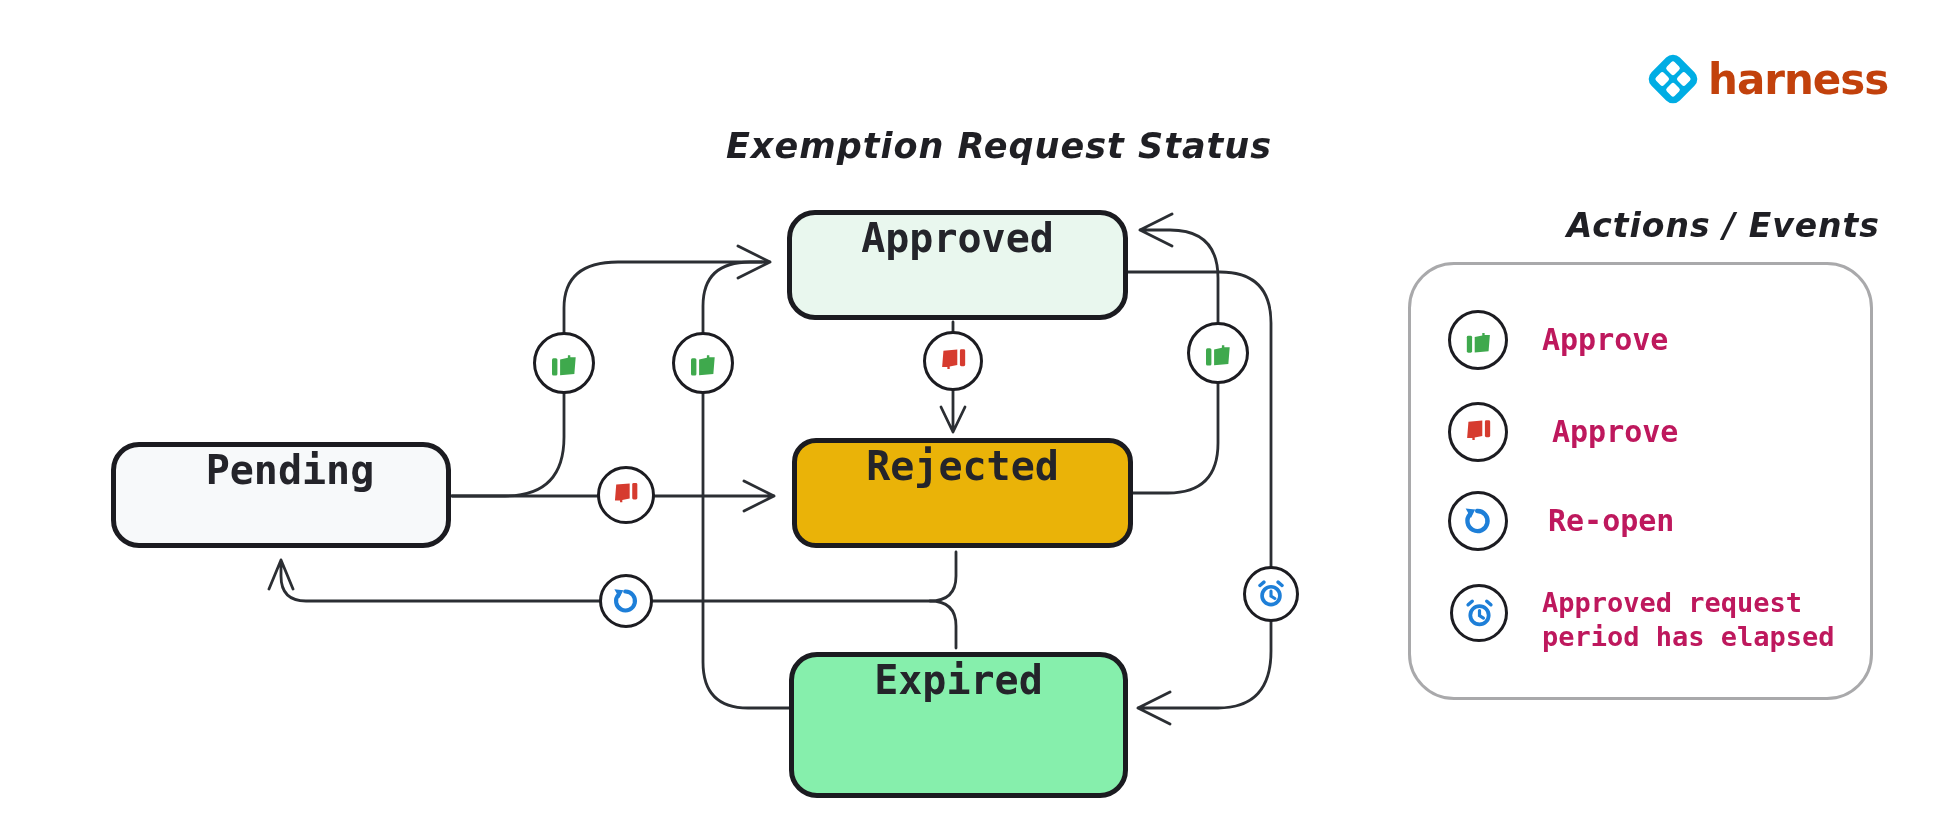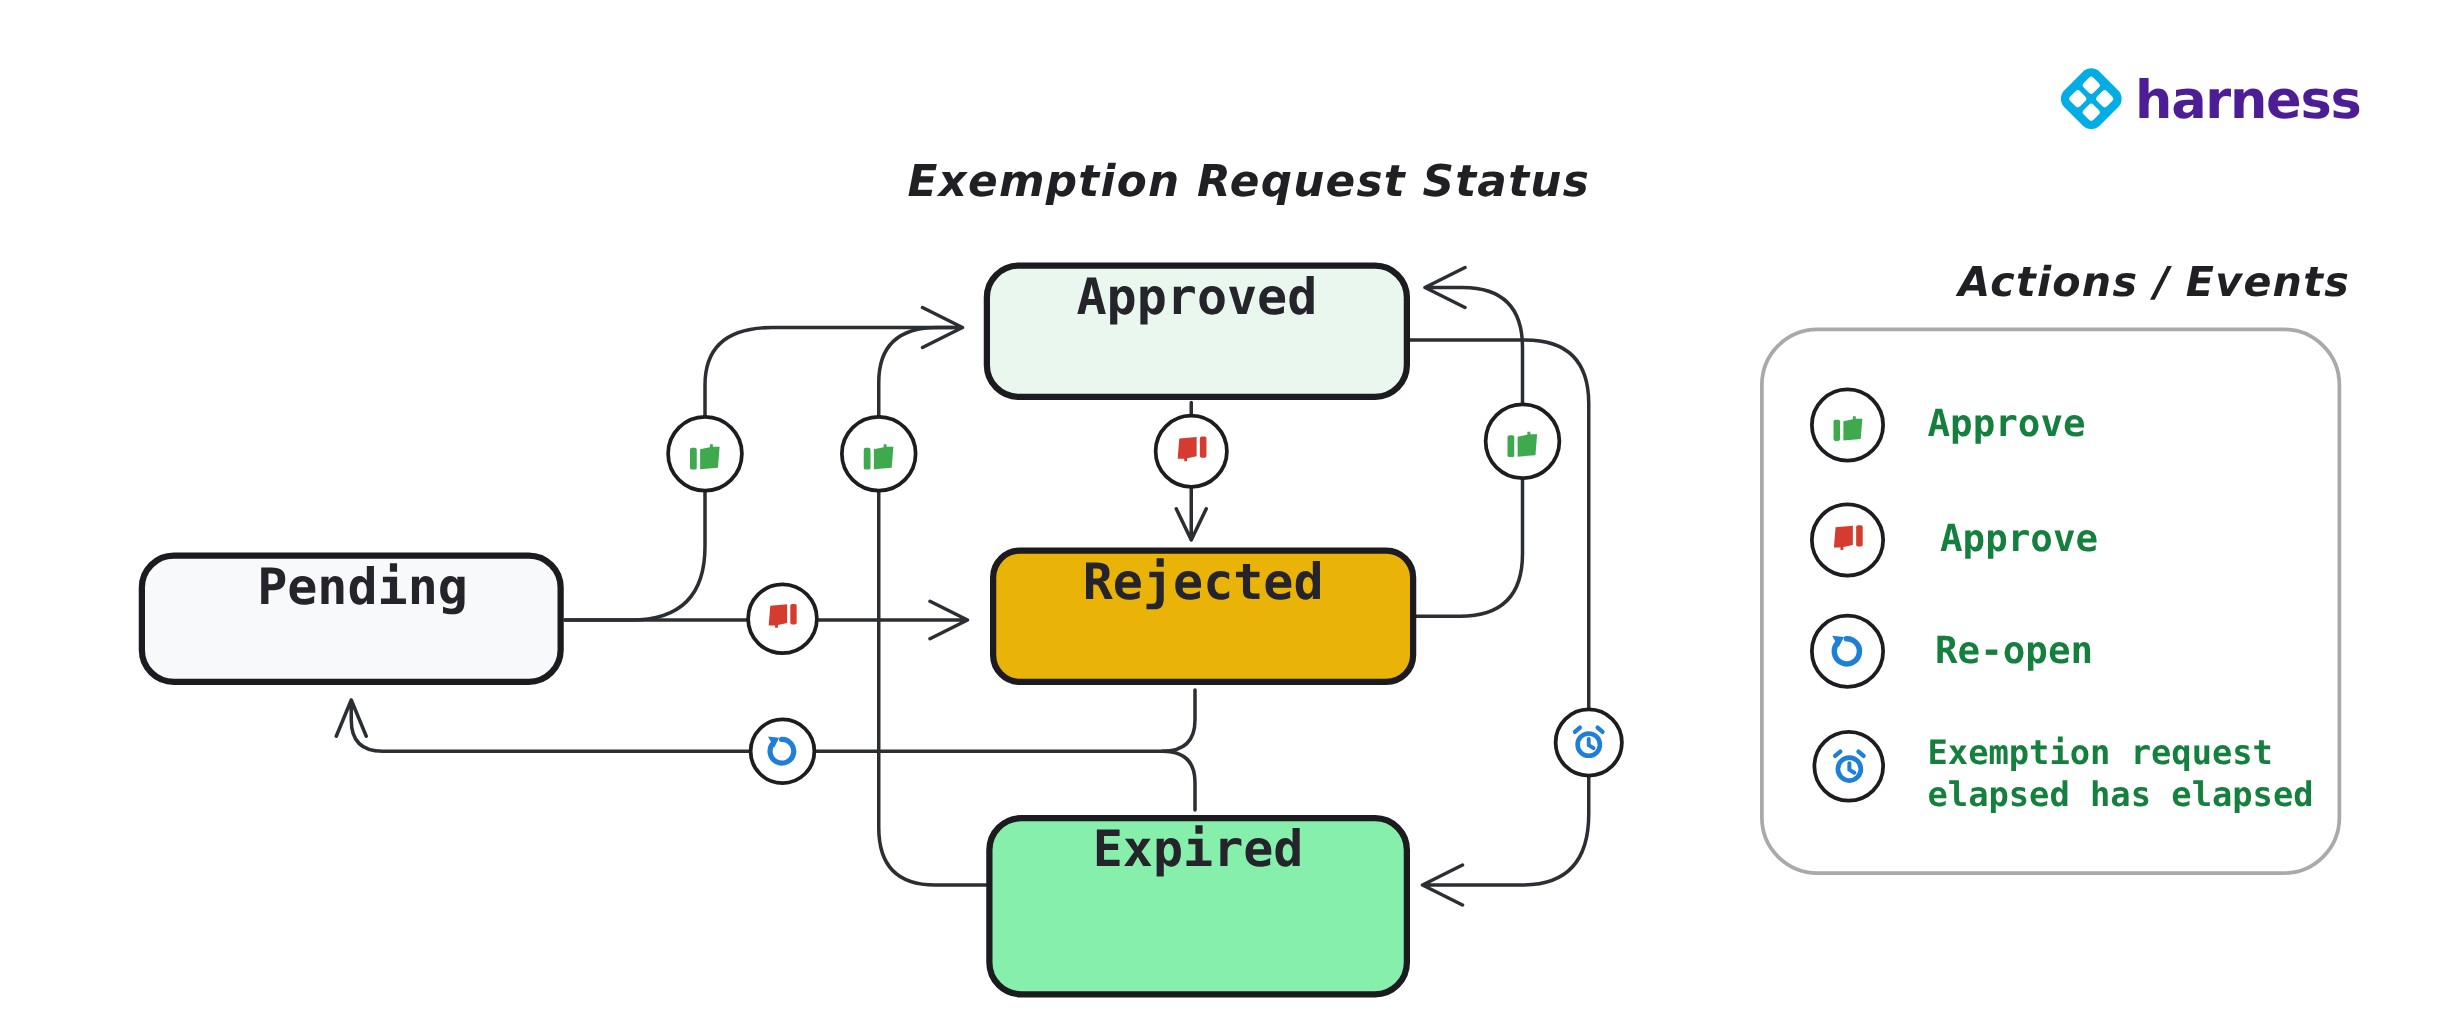--- a/index.html
+++ b/index.html
@@ -18,25 +18,25 @@
          font-size:40px;font-weight:700;color:#24242a;box-sizing:border-box;}
 
   
   .badge{position:absolute;background:#ffffff;border:3px solid #1c1c21;border-radius:50%;
          display:flex;align-items:center;justify-content:center;box-sizing:border-box;}
   .badge svg{display:block;}
 
   
   .legend-box{position:absolute;border:3px solid #a9a9ab;border-radius:46px;background:#ffffff;box-sizing:border-box;}
   .legend-label{position:absolute;font-family:"DejaVu Sans Mono","Liberation Mono",monospace;
-                font-weight:700;color:#15803d;}
+                font-weight:700;color:#be185d;}
 
   
   .logo-text{font-family:"DejaVu Sans",sans-serif;font-weight:700;font-size:42px;
-             color:#4c1d95;letter-spacing:-1px;}
+             color:#c2410c;letter-spacing:-1px;}
 
   svg.edges{position:absolute;left:0;top:0;}
 </style>
 </head>
 <body>
 
 <div id="stage">
 
   <svg class="edges" width="1952" height="828" viewBox="0 0 1952 828" fill="none" stroke="#2b2e33" stroke-width="2.8" stroke-linecap="round" stroke-linejoin="round">
     <path d="M452 496 H505 Q564 496 564 437 V308 Q564 262 618 262 H770 M770 262 L738 246 M770 262 L738 278"></path>
@@ -148,21 +148,21 @@
   </div>
   <div class="legend-label" style="left:1548px;top:503px;font-size:30px;">Re-open</div>
 
   <div class="badge" style="left:1450px;top:584px;width:58px;height:58px;color:#1e7fd8;">
     <svg width="35" height="35" viewBox="0 0 24 24">
       <circle cx="12" cy="13.2" r="6.3" fill="none" stroke="currentColor" stroke-width="2.6"></circle>
       <path d="M12 10 V13.5 L14.7 15.2" fill="none" stroke="currentColor" stroke-width="2.2" stroke-linecap="round"></path>
       <path d="M7 3.6 L4.2 6.0 M17 3.6 L19.8 6.0" stroke="currentColor" stroke-width="2.4" stroke-linecap="round"></path>
     </svg>
   </div>
-  <div class="legend-label" style="left:1542px;top:586px;width:330px;font-size:27px;line-height:1.25;">Exemption request elapsed has elapsed</div>
+  <div class="legend-label" style="left:1542px;top:586px;width:330px;font-size:27px;line-height:1.25;">Approved request period has elapsed</div>
 
   <div class="abs" style="left:1642px;top:48px;display:flex;align-items:center;gap:4px;">
     <svg width="62" height="62" viewBox="0 0 48 48">
       <g transform="rotate(45 24 24)">
         <rect x="8.5" y="8.5" width="31" height="31" rx="7.5" fill="#00ade4"></rect>
         <rect x="13.8" y="13.8" width="8.6" height="8.6" rx="2" fill="#ffffff"></rect>
         <rect x="25.6" y="13.8" width="8.6" height="8.6" rx="2" fill="#ffffff"></rect>
         <rect x="13.8" y="25.6" width="8.6" height="8.6" rx="2" fill="#ffffff"></rect>
         <rect x="25.6" y="25.6" width="8.6" height="8.6" rx="2" fill="#ffffff"></rect>
       </g>

